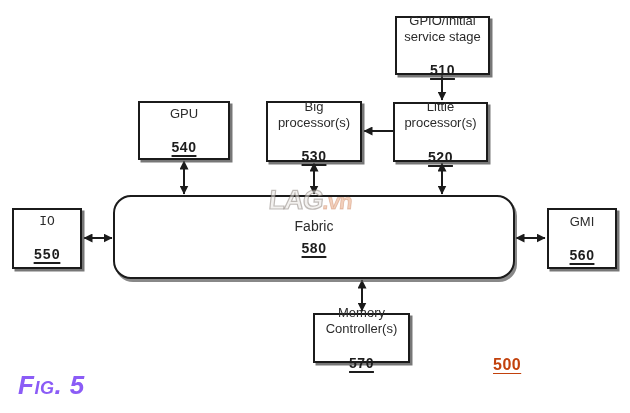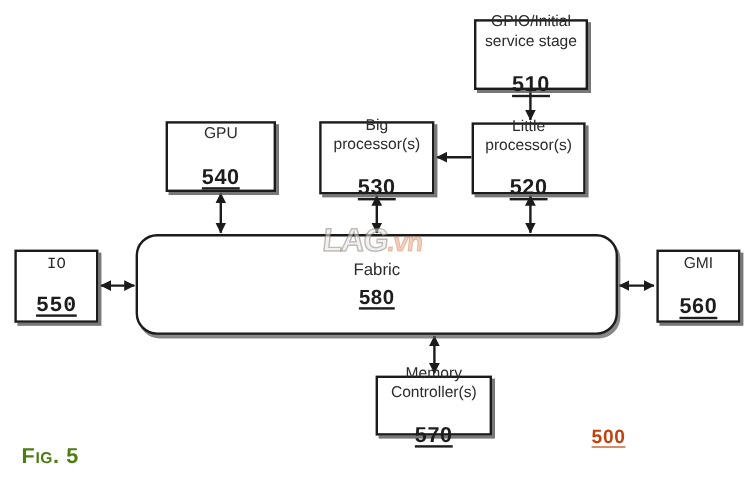--- a/index.html
+++ b/index.html
@@ -36,34 +36,34 @@
     text-align: center;
   }
   .box .bl {
     font-size: 13px;
     line-height: 1.22;
     color: #2b2b2b;
     white-space: nowrap;
   }
   .box .bn {
     margin-top: 18px;
-    font-size: 18px;
+    font-size: 14px;
     font-weight: bold;
     color: #1d1d1d;
     text-decoration: underline;
     text-underline-offset: 3px;
     text-decoration-thickness: 1.5px;
     letter-spacing: 0.5px;
   }
   #fabric-box {
     border-radius: 18px;
     box-shadow: 2px 3px 0 rgba(85,85,85,0.7);
   }
   #fabric-box .bl { font-size: 14px; }
-  #fabric-box .bn { font-size: 17px; margin-top: 5px; }
+  #fabric-box .bn { font-size: 14px; margin-top: 5px; }
   #watermark {
     position: absolute;
     left: 269px;
     top: 185px;
     z-index: 3;
     font-size: 27px;
     font-weight: 900;
     letter-spacing: -1px;
     transform: skewX(-6deg);
     color: rgba(233,229,226,0.55);
@@ -75,25 +75,26 @@
   #watermark .wm-tld {
     color: rgba(224,140,92,0.42);
     -webkit-text-stroke: 0.8px rgba(190,110,70,0.35);
     font-size: 22px;
   }
   #fig-label {
     position: absolute;
     left: 18px;
     top: 370px;
     z-index: 2;
-    font-size: 18px;
+    font-size: 26px;
     font-weight: bold;
     font-variant-caps: small-caps;
     letter-spacing: 0.5px;
-    color: #4d7c0f;
+    color: #8b5cf6;
+    font-style: italic;
   }
   #ref-number {
     position: absolute;
     left: 493px;
     top: 356px;
     z-index: 2;
     font-size: 16px;
     font-weight: bold;
     color: #c2410c;
     text-decoration: underline;

